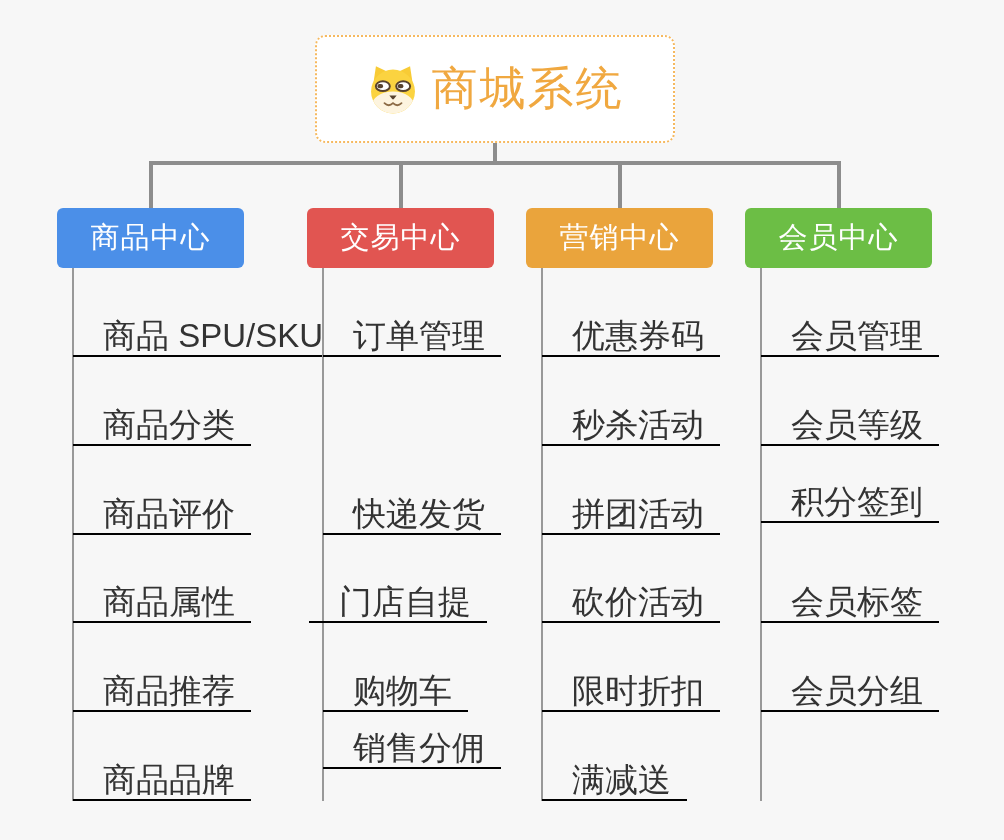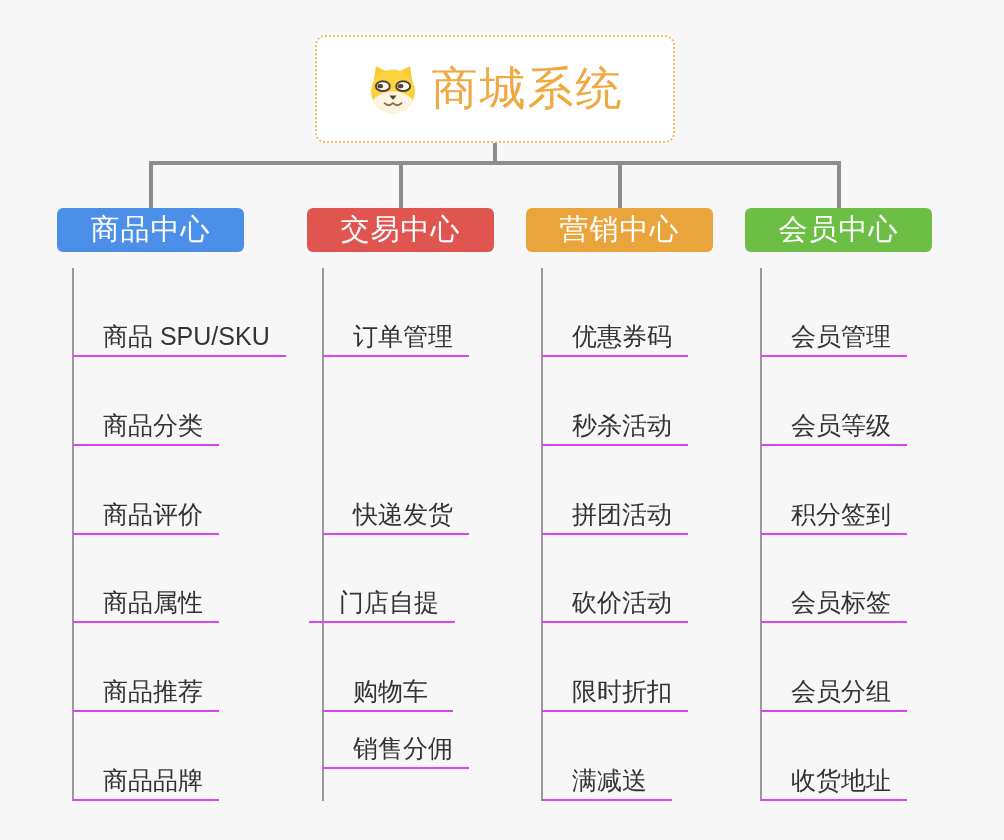--- a/index.html
+++ b/index.html
@@ -23,33 +23,33 @@
     font-size:46px;letter-spacing:2px;color:#f0a840;font-weight:400;
     white-space:nowrap;
   }
 
   
   .conn{position:absolute;background:#8d8d8d;}
   .thin{background:#999999;}
 
   
   .branch-node{
-    position:absolute;width:187px;height:44px;border-radius:6px;
+    position:absolute;width:187px;height:60px;border-radius:6px;
     display:flex;align-items:center;justify-content:center;
     color:#ffffff;font-size:29px;letter-spacing:1px;white-space:nowrap;
     cursor:default;
   }
 
   
   .leaf-node{
     position:absolute;height:44px;line-height:46px;
     box-sizing:border-box;
     padding-left:30px;padding-right:16px;min-width:130px;
-    border-bottom:2px solid #d946ef;
-    font-size:25px;color:#333333;white-space:nowrap;
+    border-bottom:2px solid #000000;
+    font-size:33px;color:#333333;white-space:nowrap;
     cursor:default;
   }
 </style>
 </head>
 <body>
 
 <div id="canvas">
 
   <div class="root-node">
     <svg width="52" height="52" viewBox="0 0 64 64" aria-hidden="true">
@@ -106,17 +106,16 @@
     <div class="leaf-node" style="left: 542px; top: 579px;">砍价活动</div>
     <div class="leaf-node" style="left: 542px; top: 668px;">限时折扣</div>
     <div class="leaf-node" style="left: 542px; top: 757px;">满减送</div>
     <div class="conn" style="left: 836.5px; top: 161px; width: 4px; height: 47px;"></div>
     <div class="branch-node" style="left: 745px; top: 208px; background: rgb(108, 190, 69);">
       <span>会员中心</span>
     </div>
     <div class="conn thin" style="left: 760px; top: 268px; width: 2px; height: 533px;"></div>
     <div class="leaf-node" style="left: 761px; top: 313px;">会员管理</div>
     <div class="leaf-node" style="left: 761px; top: 402px;">会员等级</div>
-    <div class="leaf-node" style="left: 761px; top: 491px;">积分签到</div>
+    <div class="leaf-node" style="left: 761px; top: 479px;">积分签到</div>
     <div class="leaf-node" style="left: 761px; top: 579px;">会员标签</div>
     <div class="leaf-node" style="left: 761px; top: 668px;">会员分组</div>
-    <div class="leaf-node" style="left: 761px; top: 757px;">收货地址</div>
   </div>
 
 </body></html>

